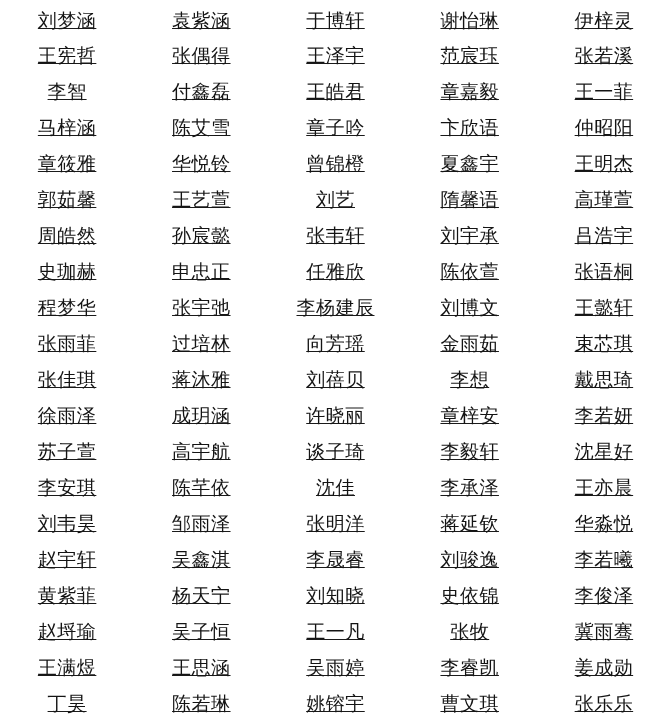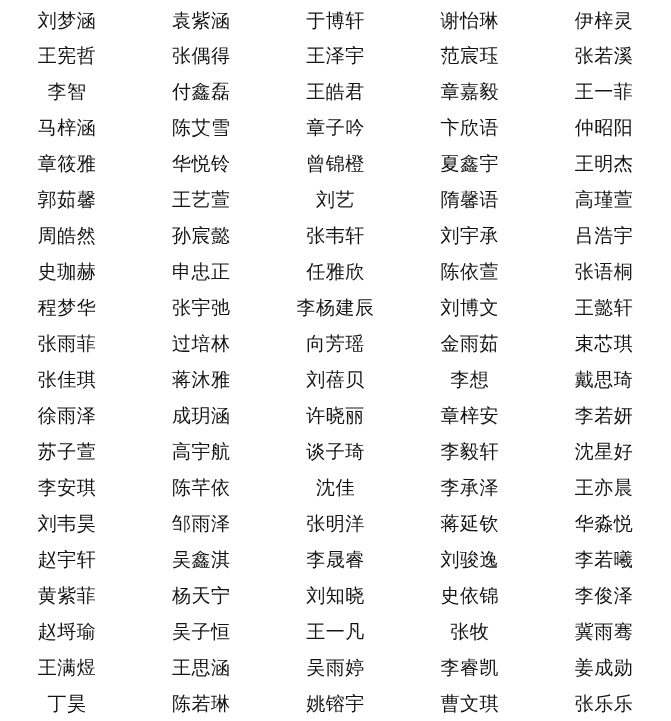--- a/index.html
+++ b/index.html
@@ -32,21 +32,21 @@
     text-align: center;
     white-space: nowrap;
     color: #141414;
     font-family: "DejaVu Sans", "Liberation Sans", sans-serif;
     font-weight: 400;
   }
 </style>
 </head>
 <body>
 
-<div id="name-grid" style="grid-template-rows: repeat(20, 1fr);">
+<div id="name-grid" style="grid-template-rows: repeat(20, 1fr); text-decoration: underline;">
     <div class="name-cell">刘梦涵</div>
     <div class="name-cell">袁紫涵</div>
     <div class="name-cell">于博轩</div>
     <div class="name-cell">谢怡琳</div>
     <div class="name-cell">伊梓灵</div>
     <div class="name-cell">王宪哲</div>
     <div class="name-cell">张偶得</div>
     <div class="name-cell">王泽宇</div>
     <div class="name-cell">范宸珏</div>
     <div class="name-cell">张若溪</div>

